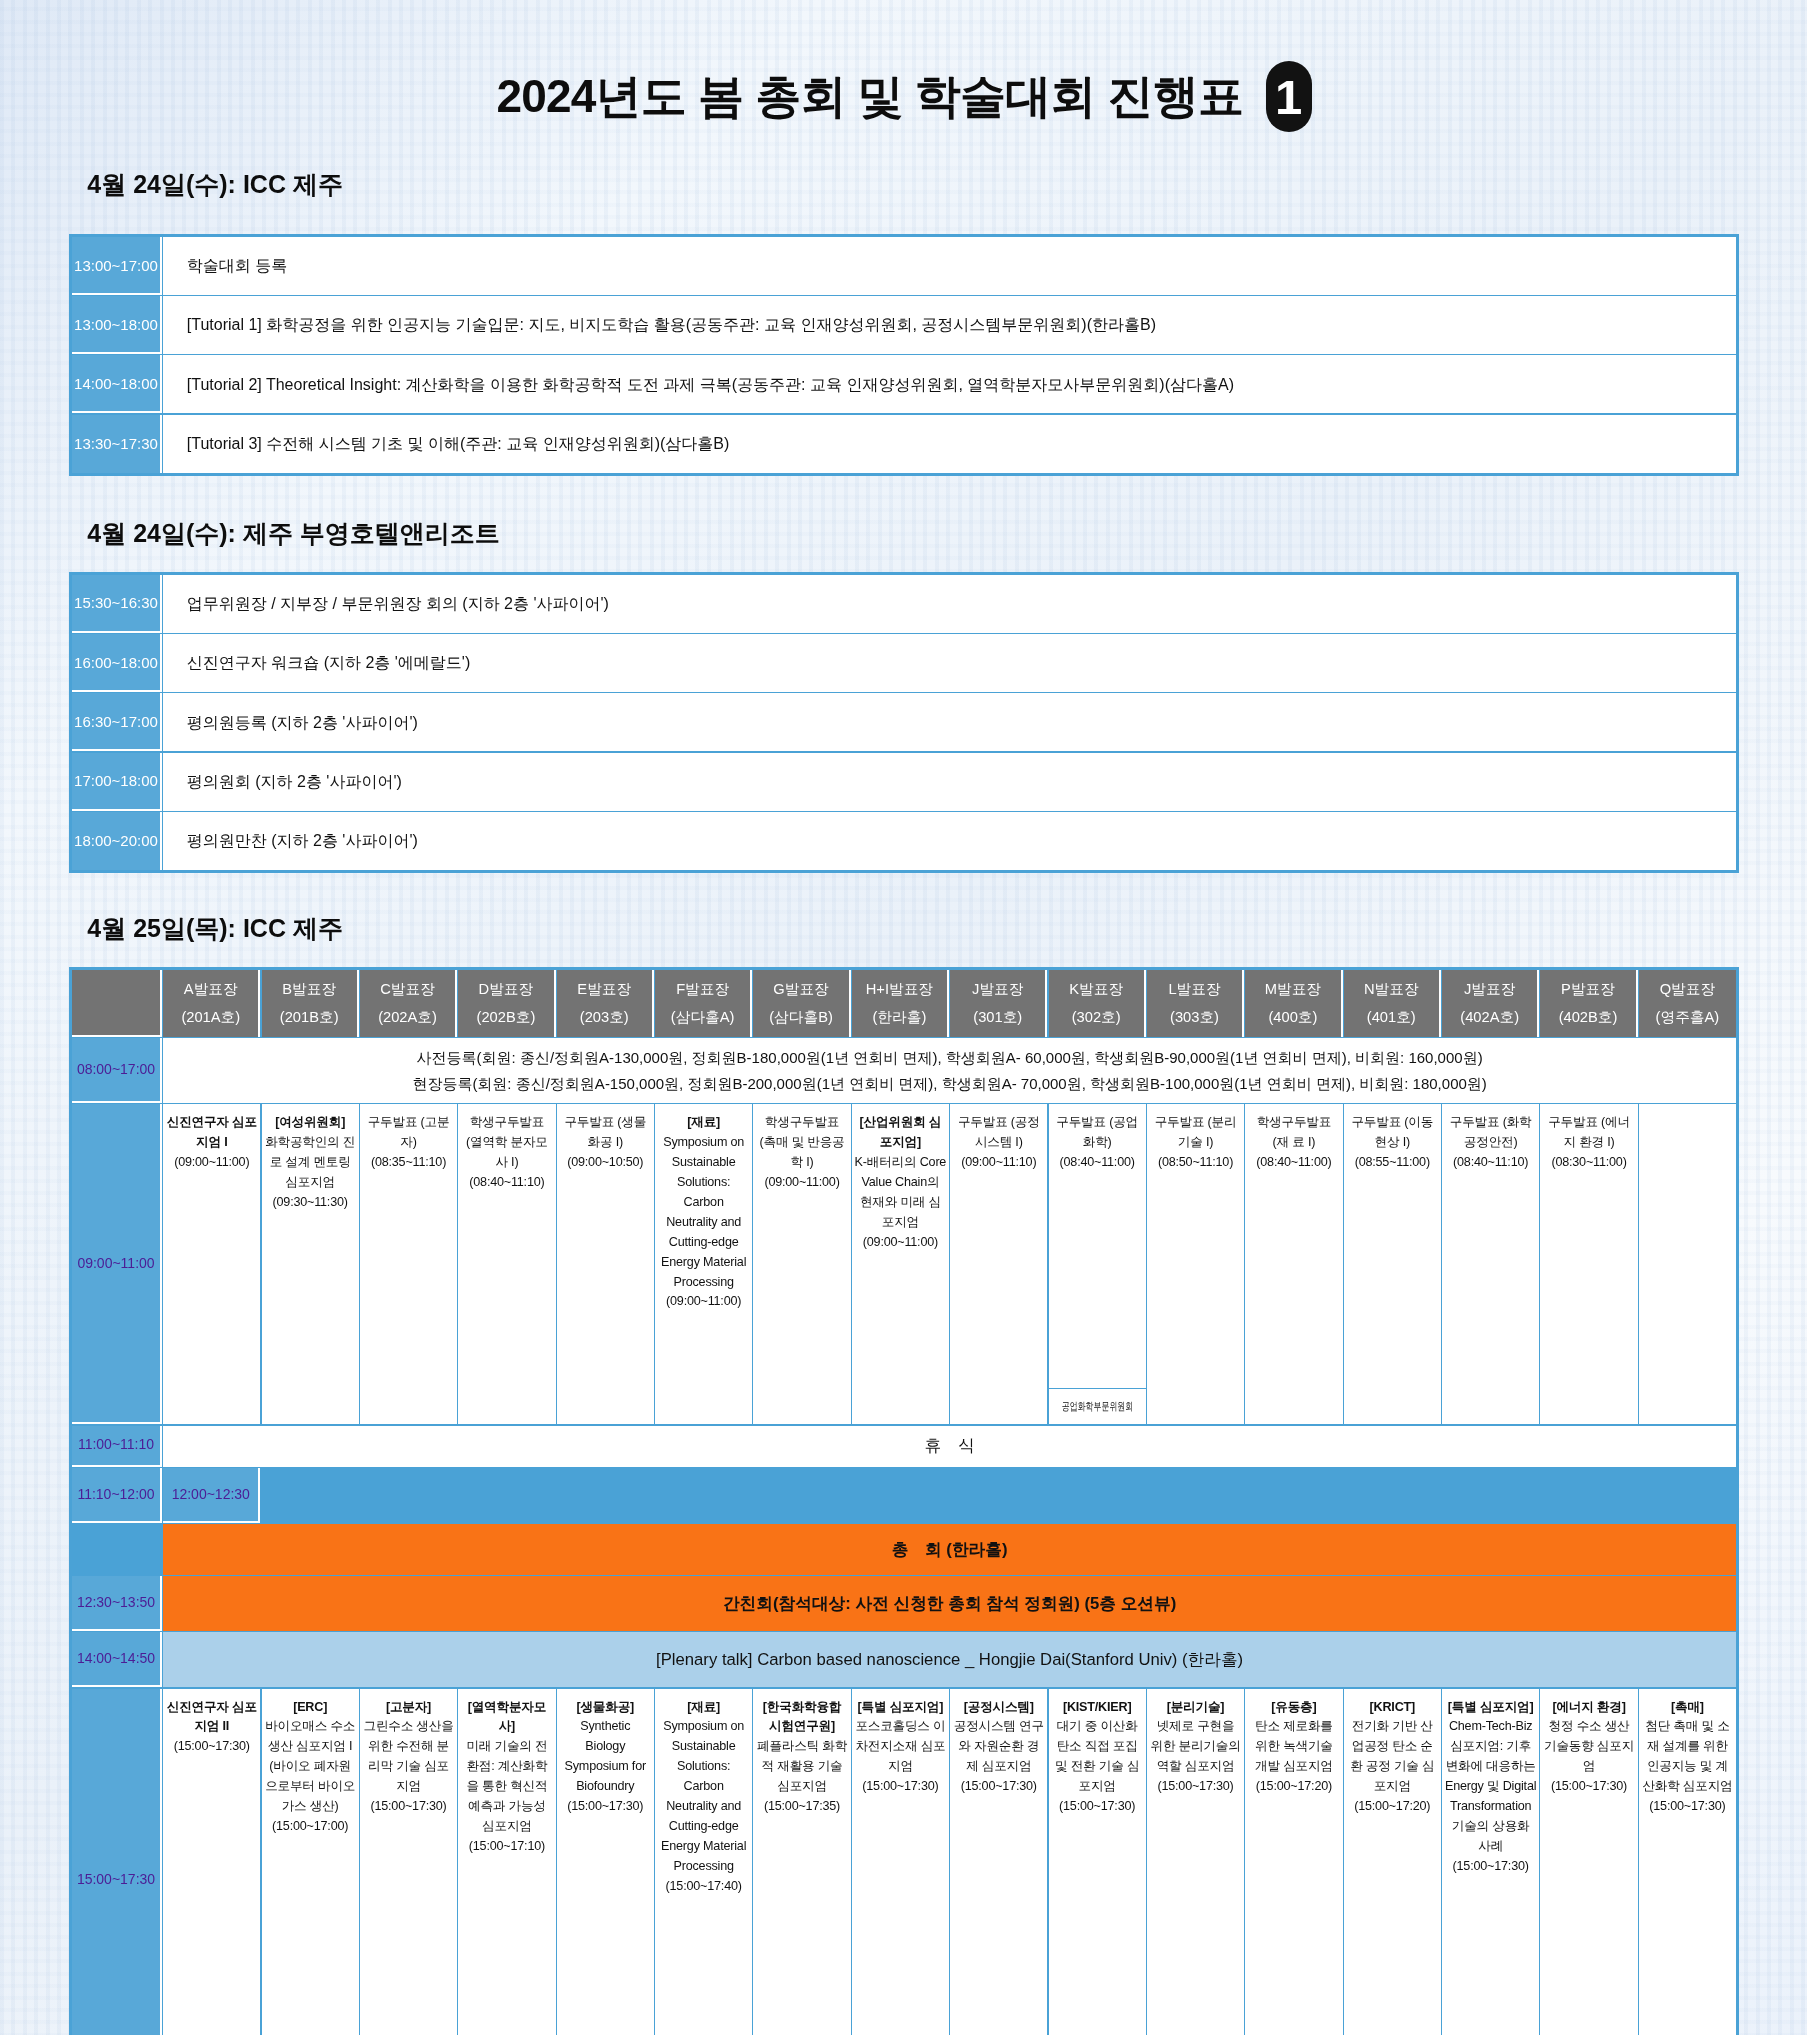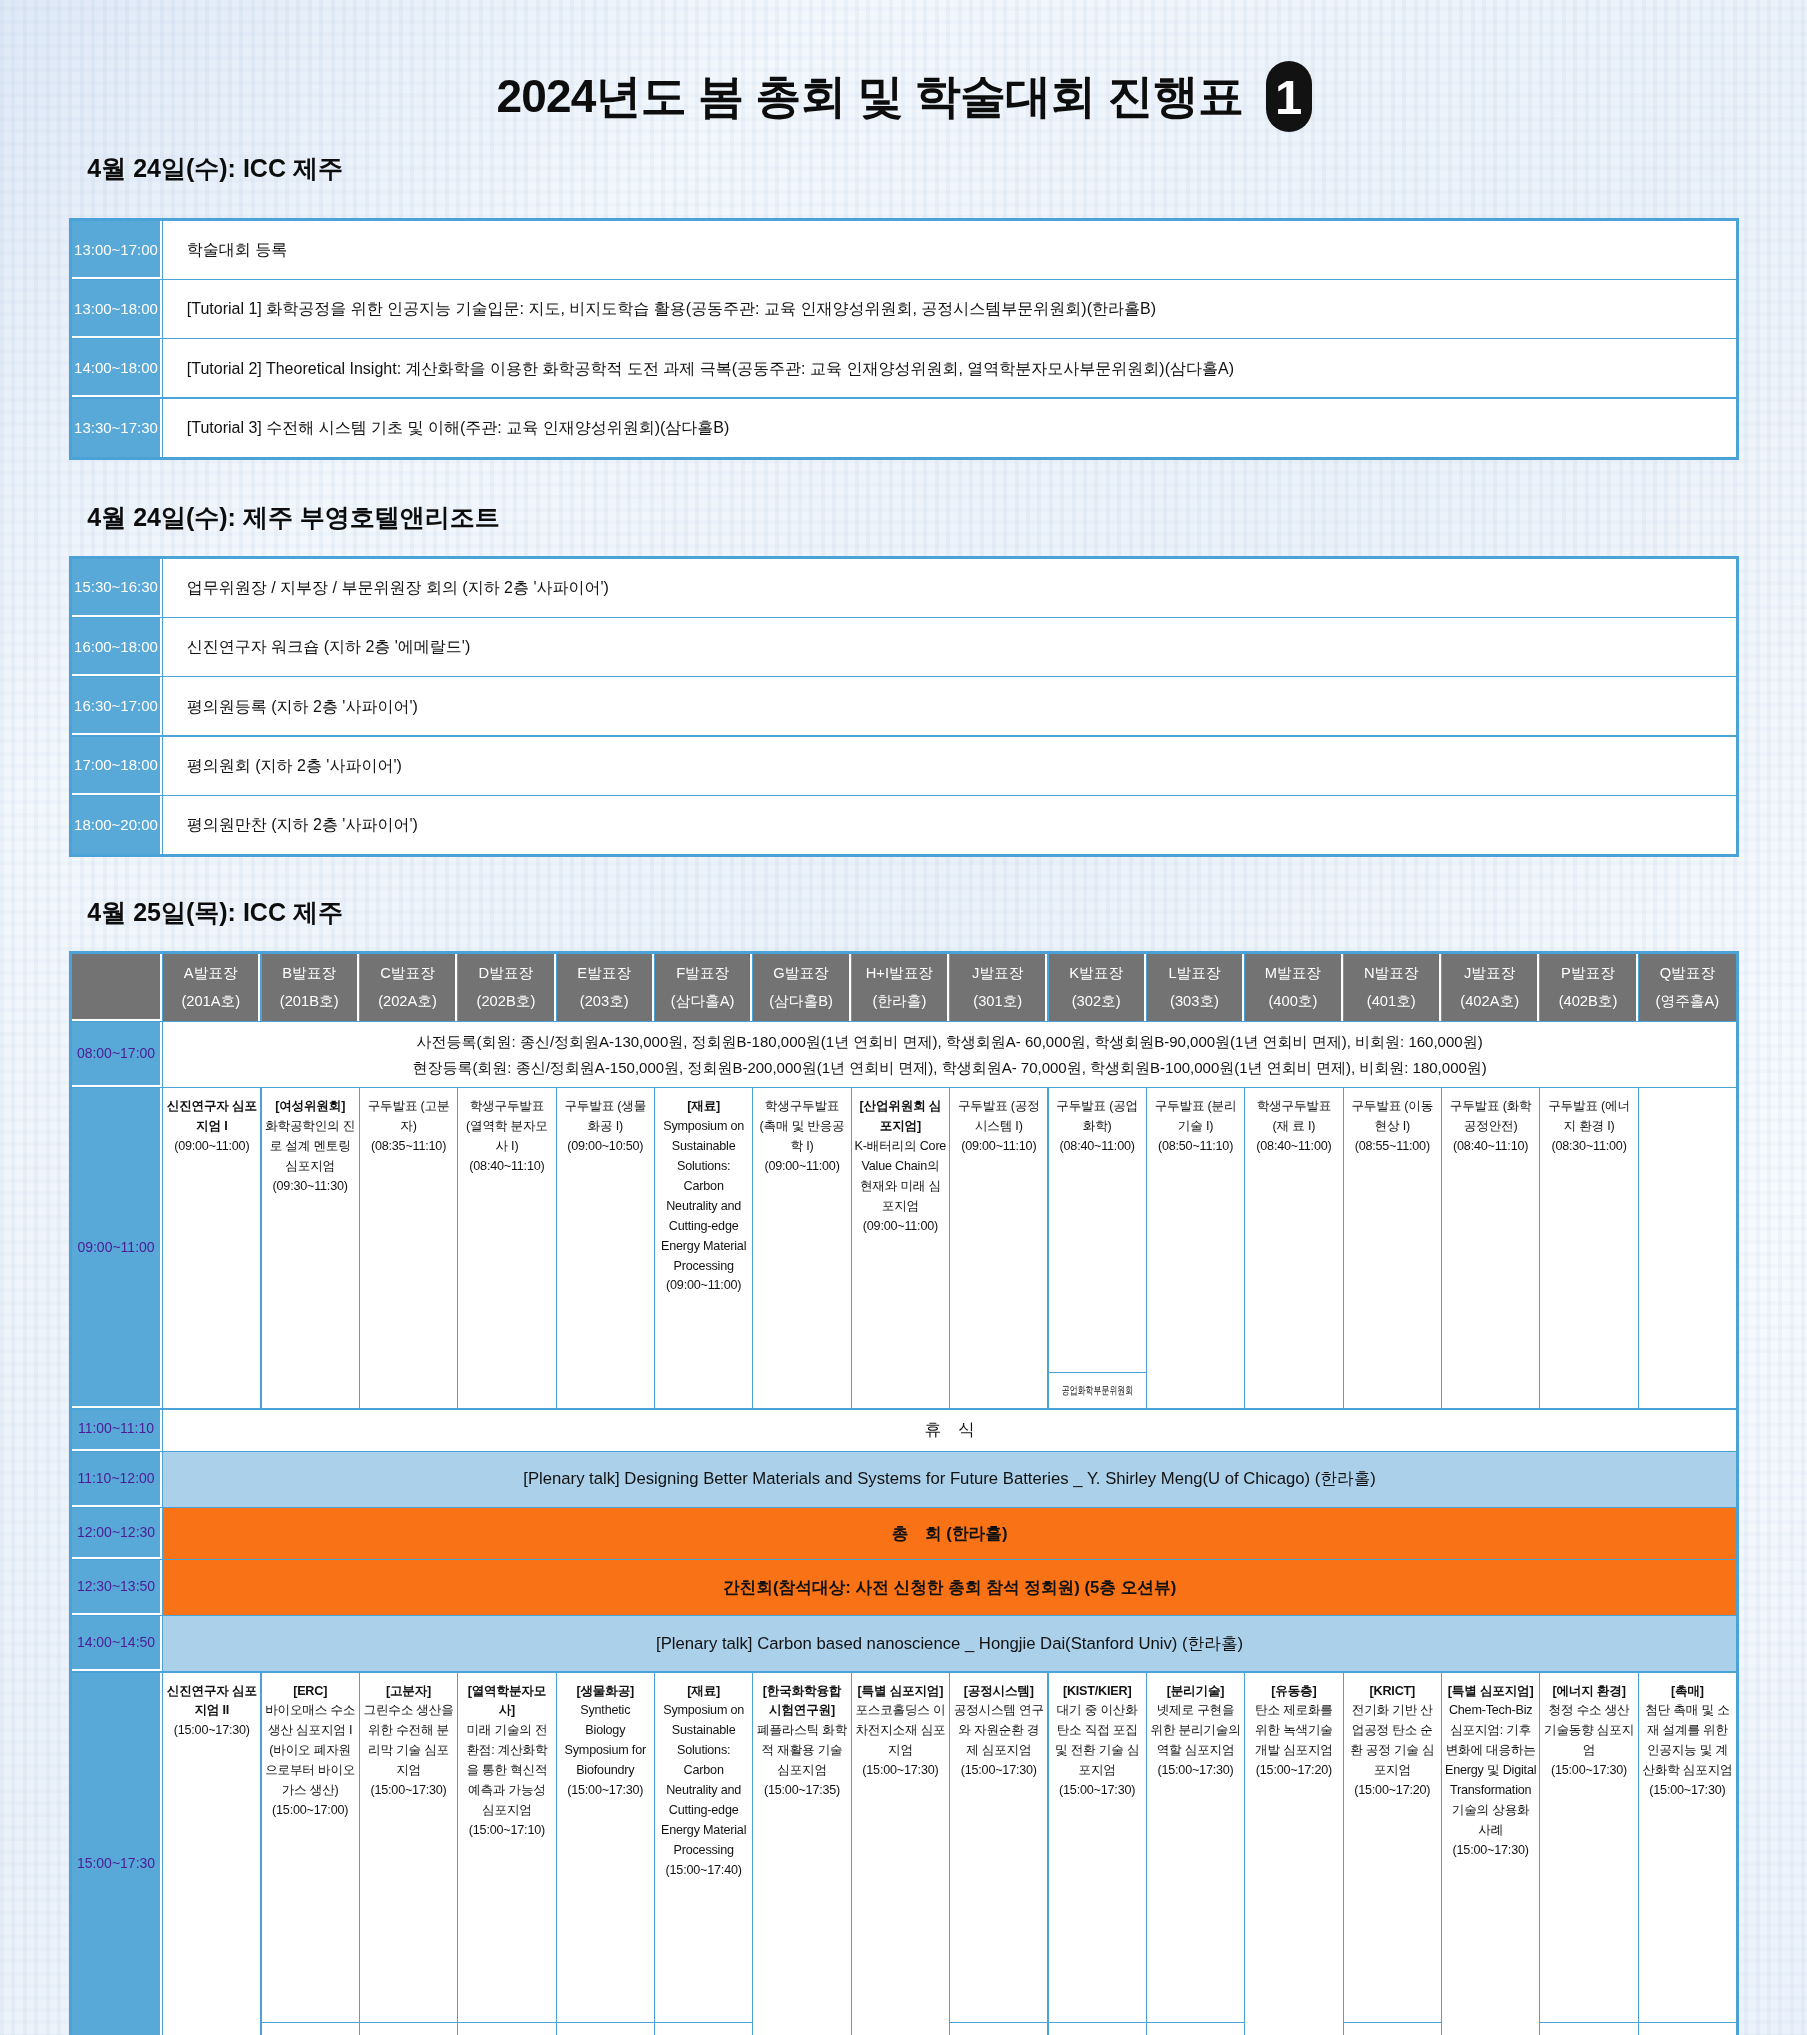--- a/index.html
+++ b/index.html
@@ -12,21 +12,21 @@
       linear-gradient(135deg,#dfe9f6 0%,#f2f7fc 20%,#eaf1f9 45%,#f7fafd 72%,#e7effa 100%);
   }
   .content{margin:0 69px;}
   
   .title-wrap{padding-top:61px;display:flex;justify-content:center;align-items:center;gap:22.4px;}
   .page-title{font-size:46px;font-weight:700;letter-spacing:-0.8px;color:#0d0d0d;white-space:nowrap;}
   .badge{width:46px;height:71px;background:#121212;border-radius:23.6px;color:#fff;
     display:flex;align-items:center;justify-content:center;font-size:49px;font-weight:700;}
   
   .section-heading{font-size:25px;font-weight:700;color:#0d0d0d;margin:0 0 0 18.3px;}
-  .sec-0 .section-heading{margin-top:20px;margin-bottom:33px;}
+  .sec-0 .section-heading{margin-top:36px;margin-bottom:33px;}
   .sec-1 .section-heading{margin-top:41px;margin-bottom:22.4px;}
   .day2-heading{margin-top:39px;margin-bottom:22.4px;}
   
   .simple-table{display:grid;grid-template-columns:90px 1fr;grid-auto-rows:58px;gap:1.2px;
     background:#4aa2d6;border:3.3px solid #4aa2d6;}
   .stime{background:#58a8d8;color:#fff;display:flex;align-items:center;justify-content:center;
     font-size:15px;border-right:2.4px solid #fff;border-bottom:2.4px solid #fff;}
   .stime.last{border-bottom:none;}
   .scell{background:#fff;display:flex;align-items:center;padding:0 12.2px 0 23.6px;font-size:16px;line-height:1.35;}
   
@@ -262,21 +262,20 @@
               <div class="body">구두발표 (에너지 환경 I)</div>
               <div class="stime2">(08:30~11:00)</div>
             </div>
           </div>
           <div class="session">
             <div class="smain"></div>
           </div>
           <div class="tcell">11:00~11:10</div>
           <div class="span-row style-white">휴　식</div>
           <div class="tcell">11:10~12:00</div>
-          <div class="span-row style-band">[Plenary talk] Designing Better Materials and Systems for Future Batteries _ Y. Shirley Meng(U of Chicago) (한라홀)</div>
           <div class="tcell">12:00~12:30</div>
           <div class="span-row style-band-bold">총　회 (한라홀)</div>
           <div class="tcell">12:30~13:50</div>
           <div class="span-row style-band-bold">간친회(참석대상: 사전 신청한 총회 참석 정회원) (5층 오션뷰)</div>
           <div class="tcell">14:00~14:50</div>
           <div class="span-row style-band">[Plenary talk] Carbon based nanoscience _ Hongjie Dai(Stanford Univ) (한라홀)</div>
           <div class="tcell">15:00~17:30</div>
           <div class="session">
             <div class="smain">
               <div class="tag">신진연구자 심포지엄 II</div>

